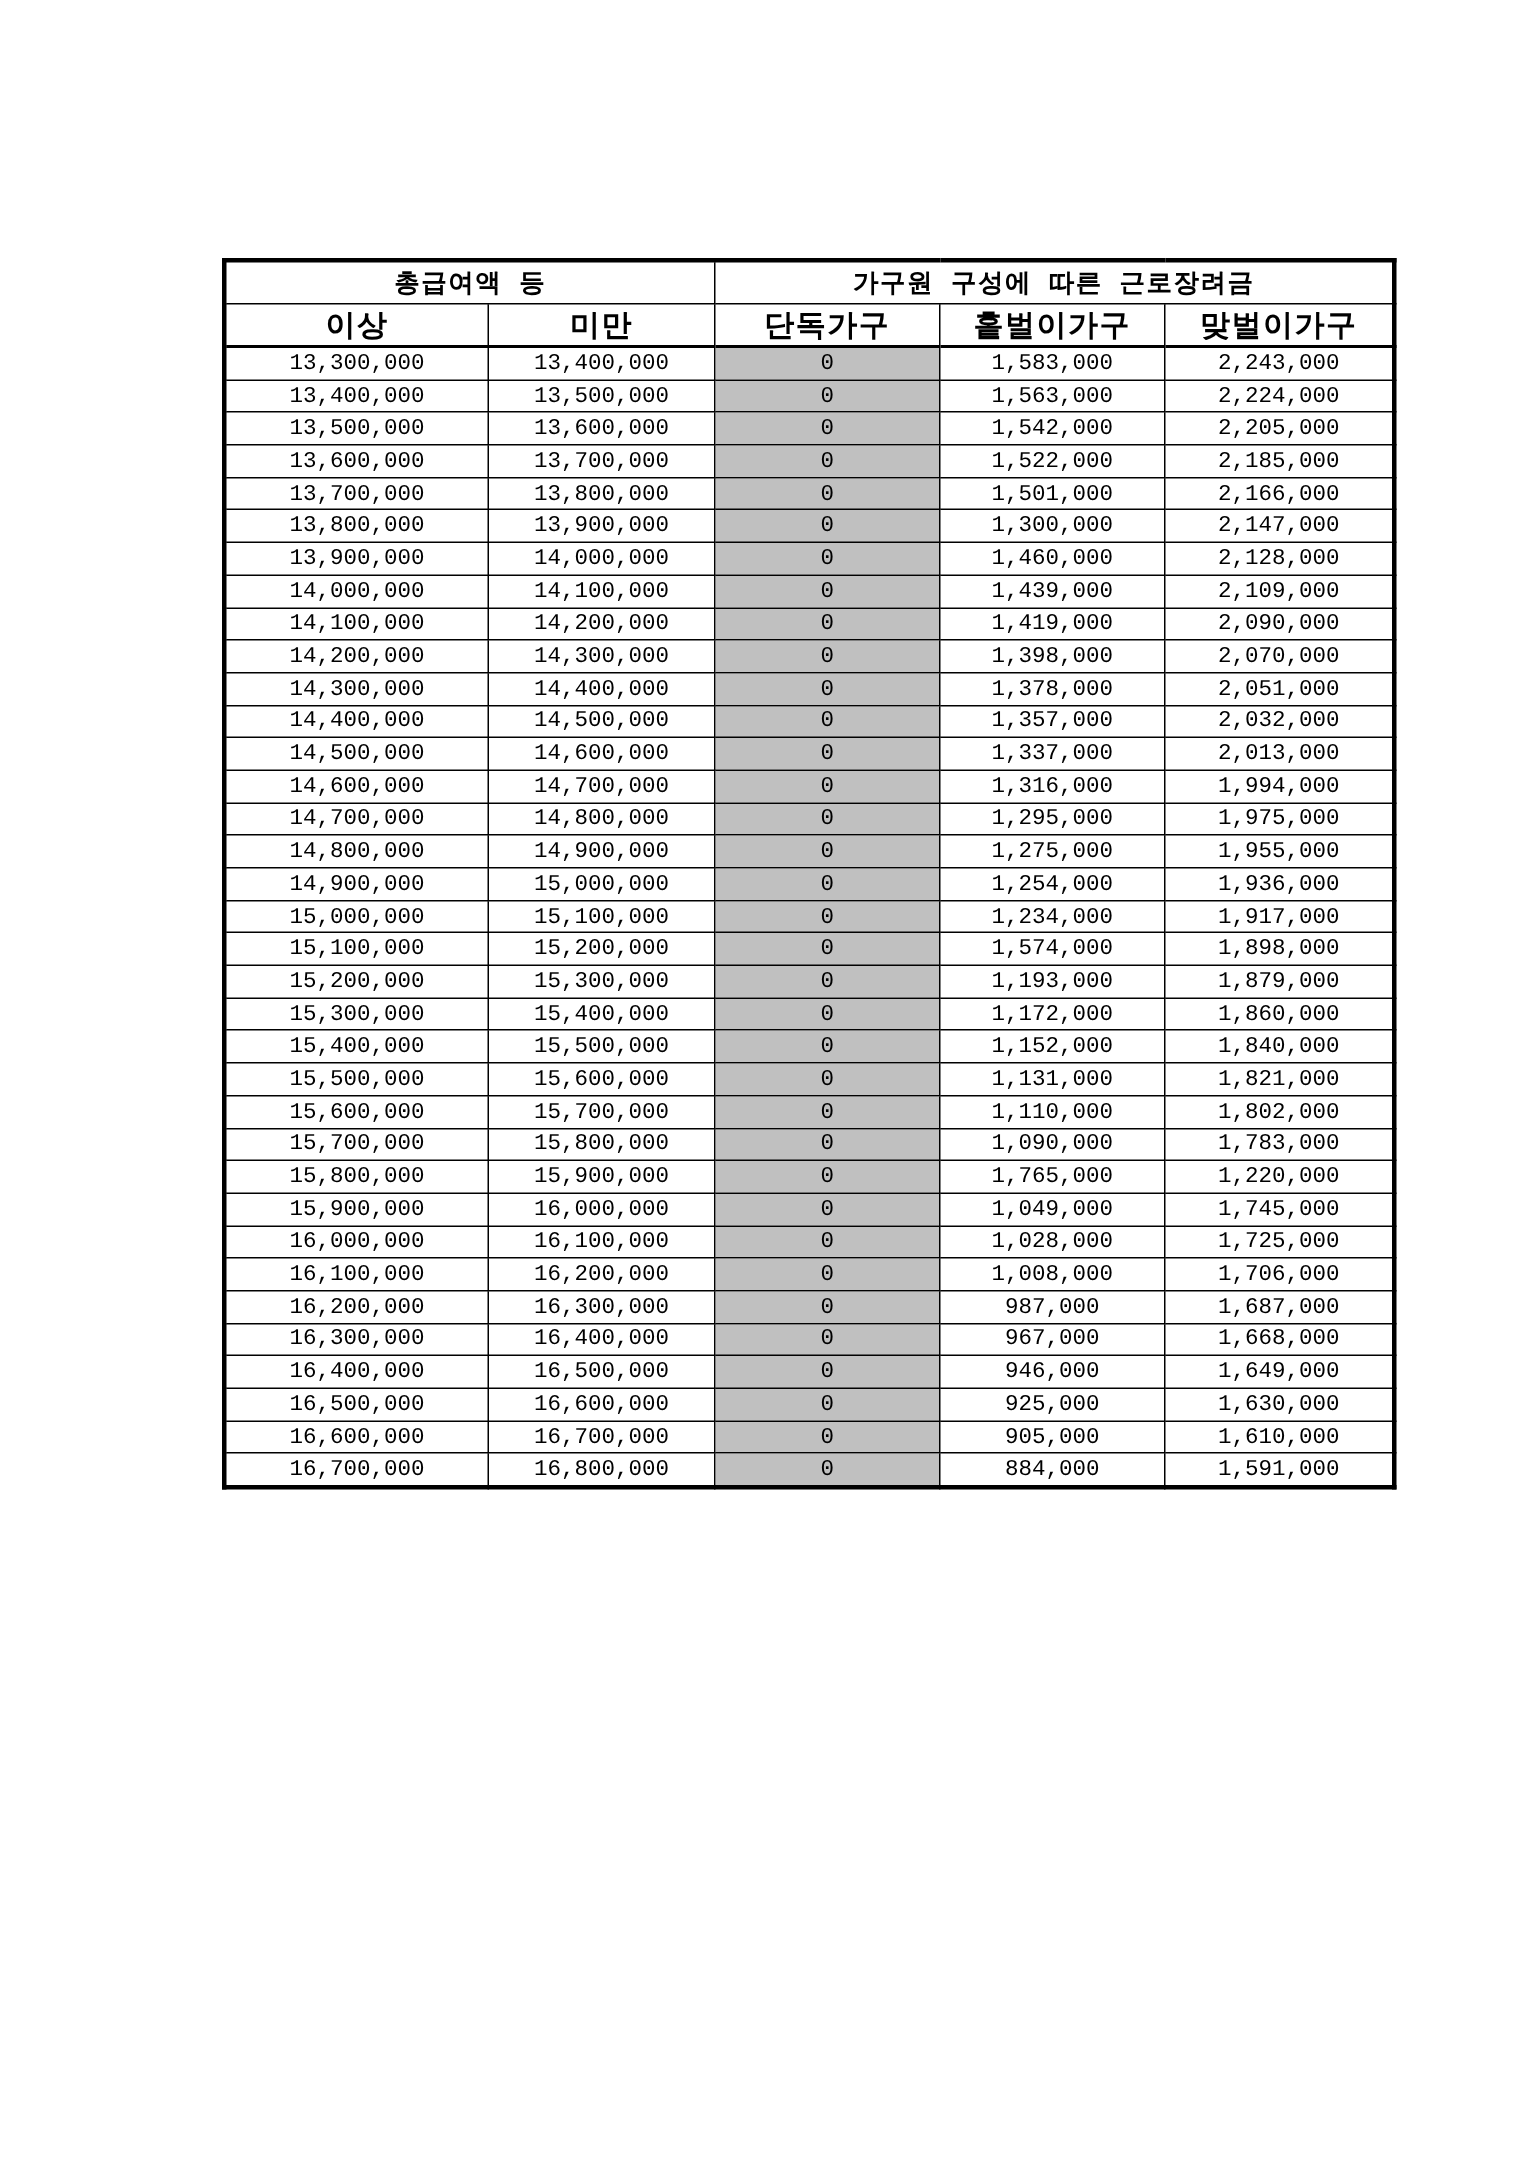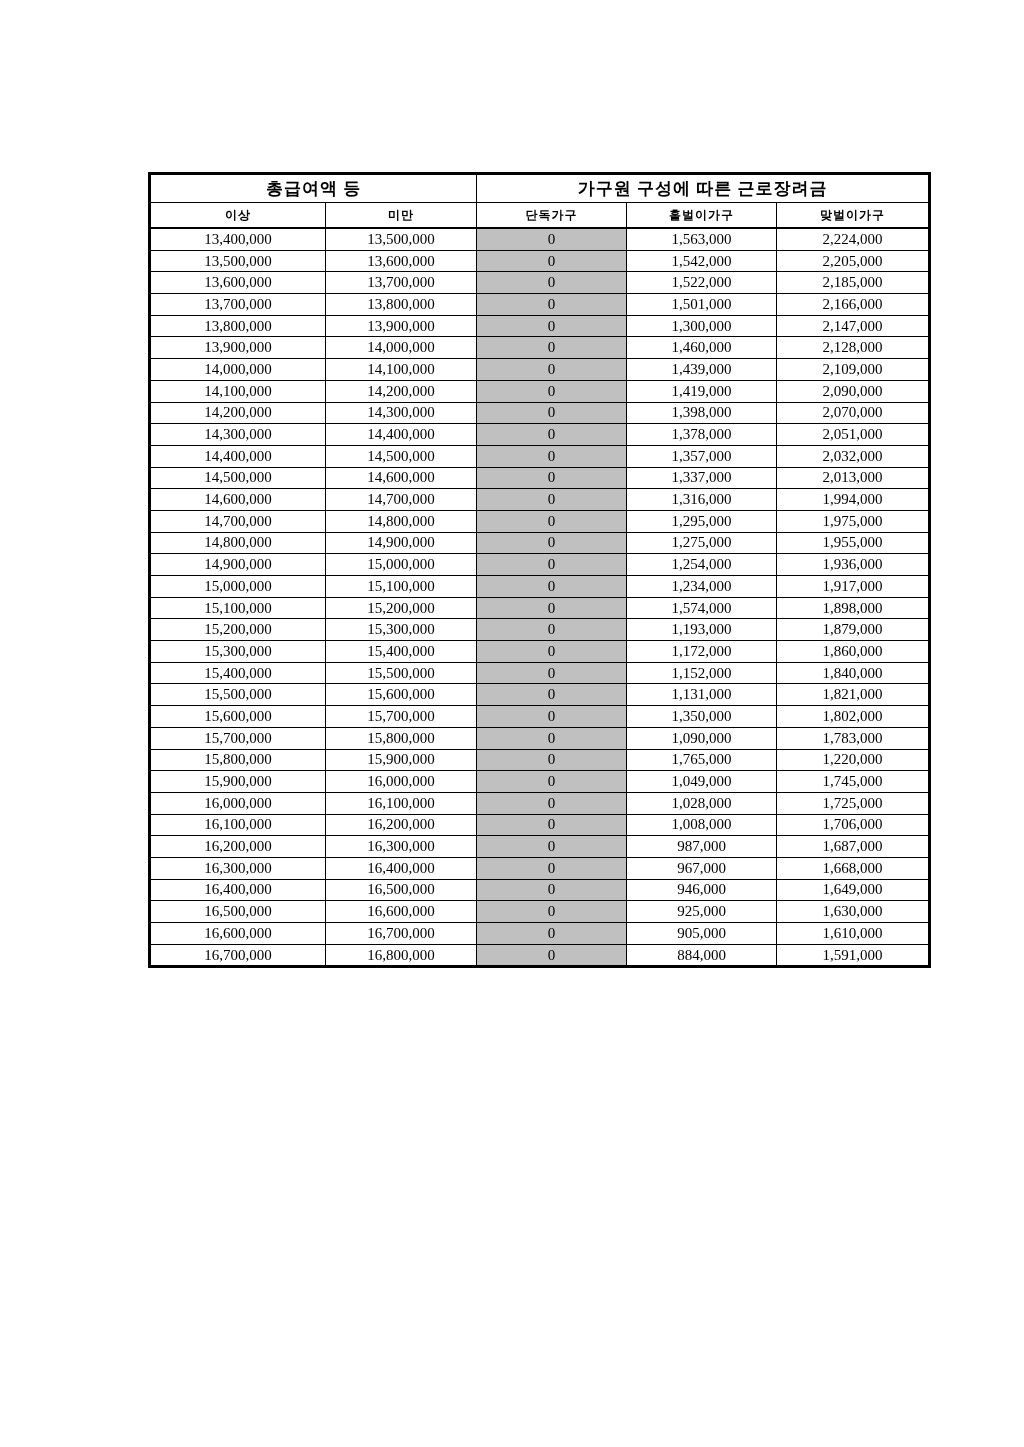--- a/index.html
+++ b/index.html
@@ -5,21 +5,21 @@
   html, body {
     margin: 0;
     padding: 0;
     background: #ffffff;
   }
   .page {
     position: relative;
     width: 1024px;
     height: 1120px;
     background: #ffffff;
-    font-family: Liberation Serif, serif;
+    font-family: Liberation Mono, monospace;
     color: #000000;
   }
   .eitc-table {
     position: absolute;
     left: 148px;
     top: 172px;
     width: 780px;
     border-collapse: collapse;
     table-layout: fixed;
     border: 3px solid #000000;
@@ -34,21 +34,21 @@
     white-space: nowrap;
   }
   .eitc-table thead tr.group-row th {
     height: 27px;
     font-size: 17px;
     font-weight: bold;
     letter-spacing: 1px;
   }
   .eitc-table thead tr.col-row th {
     height: 24px;
-    font-size: 12px;
+    font-size: 20px;
     font-weight: bold;
     letter-spacing: 1px;
     border-bottom: 2.5px solid #000000;
   }
   .eitc-table tbody td {
     height: 20.7px;
     font-size: 15px;
     font-weight: normal;
   }
 </style>
@@ -72,20 +72,27 @@
       <tr class="col-row">
         <th>이상</th>
         <th>미만</th>
         <th>단독가구</th>
         <th>홑벌이가구</th>
         <th>맞벌이가구</th>
       </tr>
     </thead>
     <tbody>
         <tr>
+          <td>13,300,000</td>
+          <td>13,400,000</td>
+          <td style="background: rgb(192, 192, 192);">0</td>
+          <td>1,583,000</td>
+          <td>2,243,000</td>
+        </tr>
+        <tr>
           <td>13,400,000</td>
           <td>13,500,000</td>
           <td style="background: rgb(192, 192, 192);">0</td>
           <td>1,563,000</td>
           <td>2,224,000</td>
         </tr>
         <tr>
           <td>13,500,000</td>
           <td>13,600,000</td>
           <td style="background: rgb(192, 192, 192);">0</td>
@@ -229,21 +236,21 @@
           <td>15,500,000</td>
           <td>15,600,000</td>
           <td style="background: rgb(192, 192, 192);">0</td>
           <td>1,131,000</td>
           <td>1,821,000</td>
         </tr>
         <tr>
           <td>15,600,000</td>
           <td>15,700,000</td>
           <td style="background: rgb(192, 192, 192);">0</td>
-          <td>1,350,000</td>
+          <td>1,110,000</td>
           <td>1,802,000</td>
         </tr>
         <tr>
           <td>15,700,000</td>
           <td>15,800,000</td>
           <td style="background: rgb(192, 192, 192);">0</td>
           <td>1,090,000</td>
           <td>1,783,000</td>
         </tr>
         <tr>

